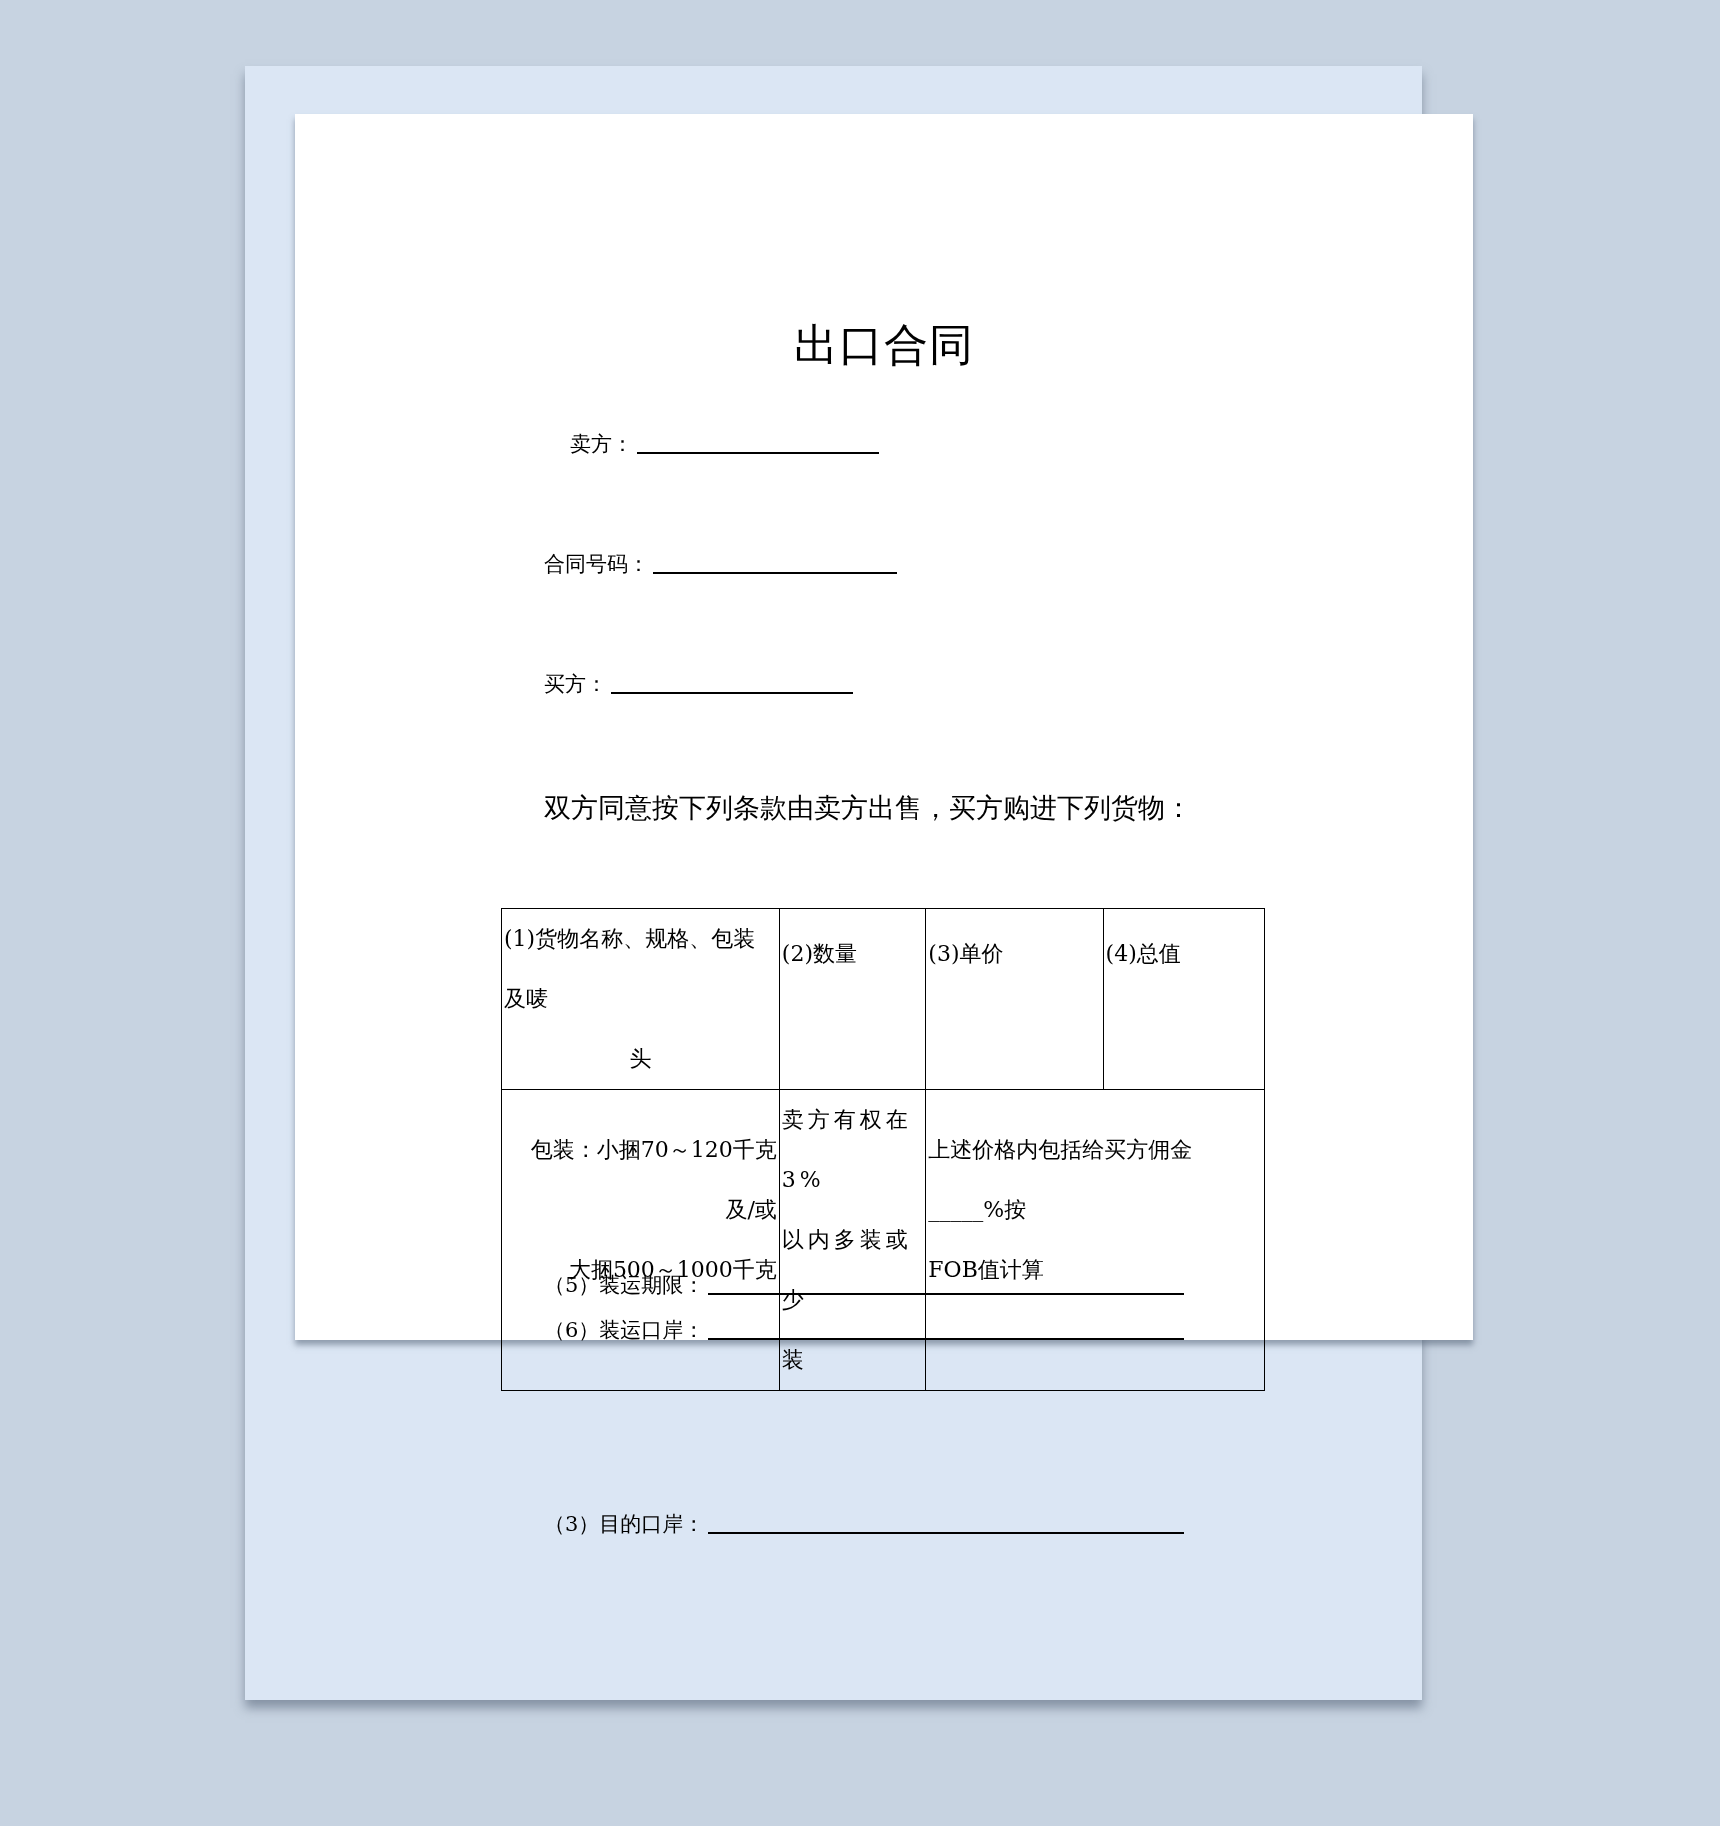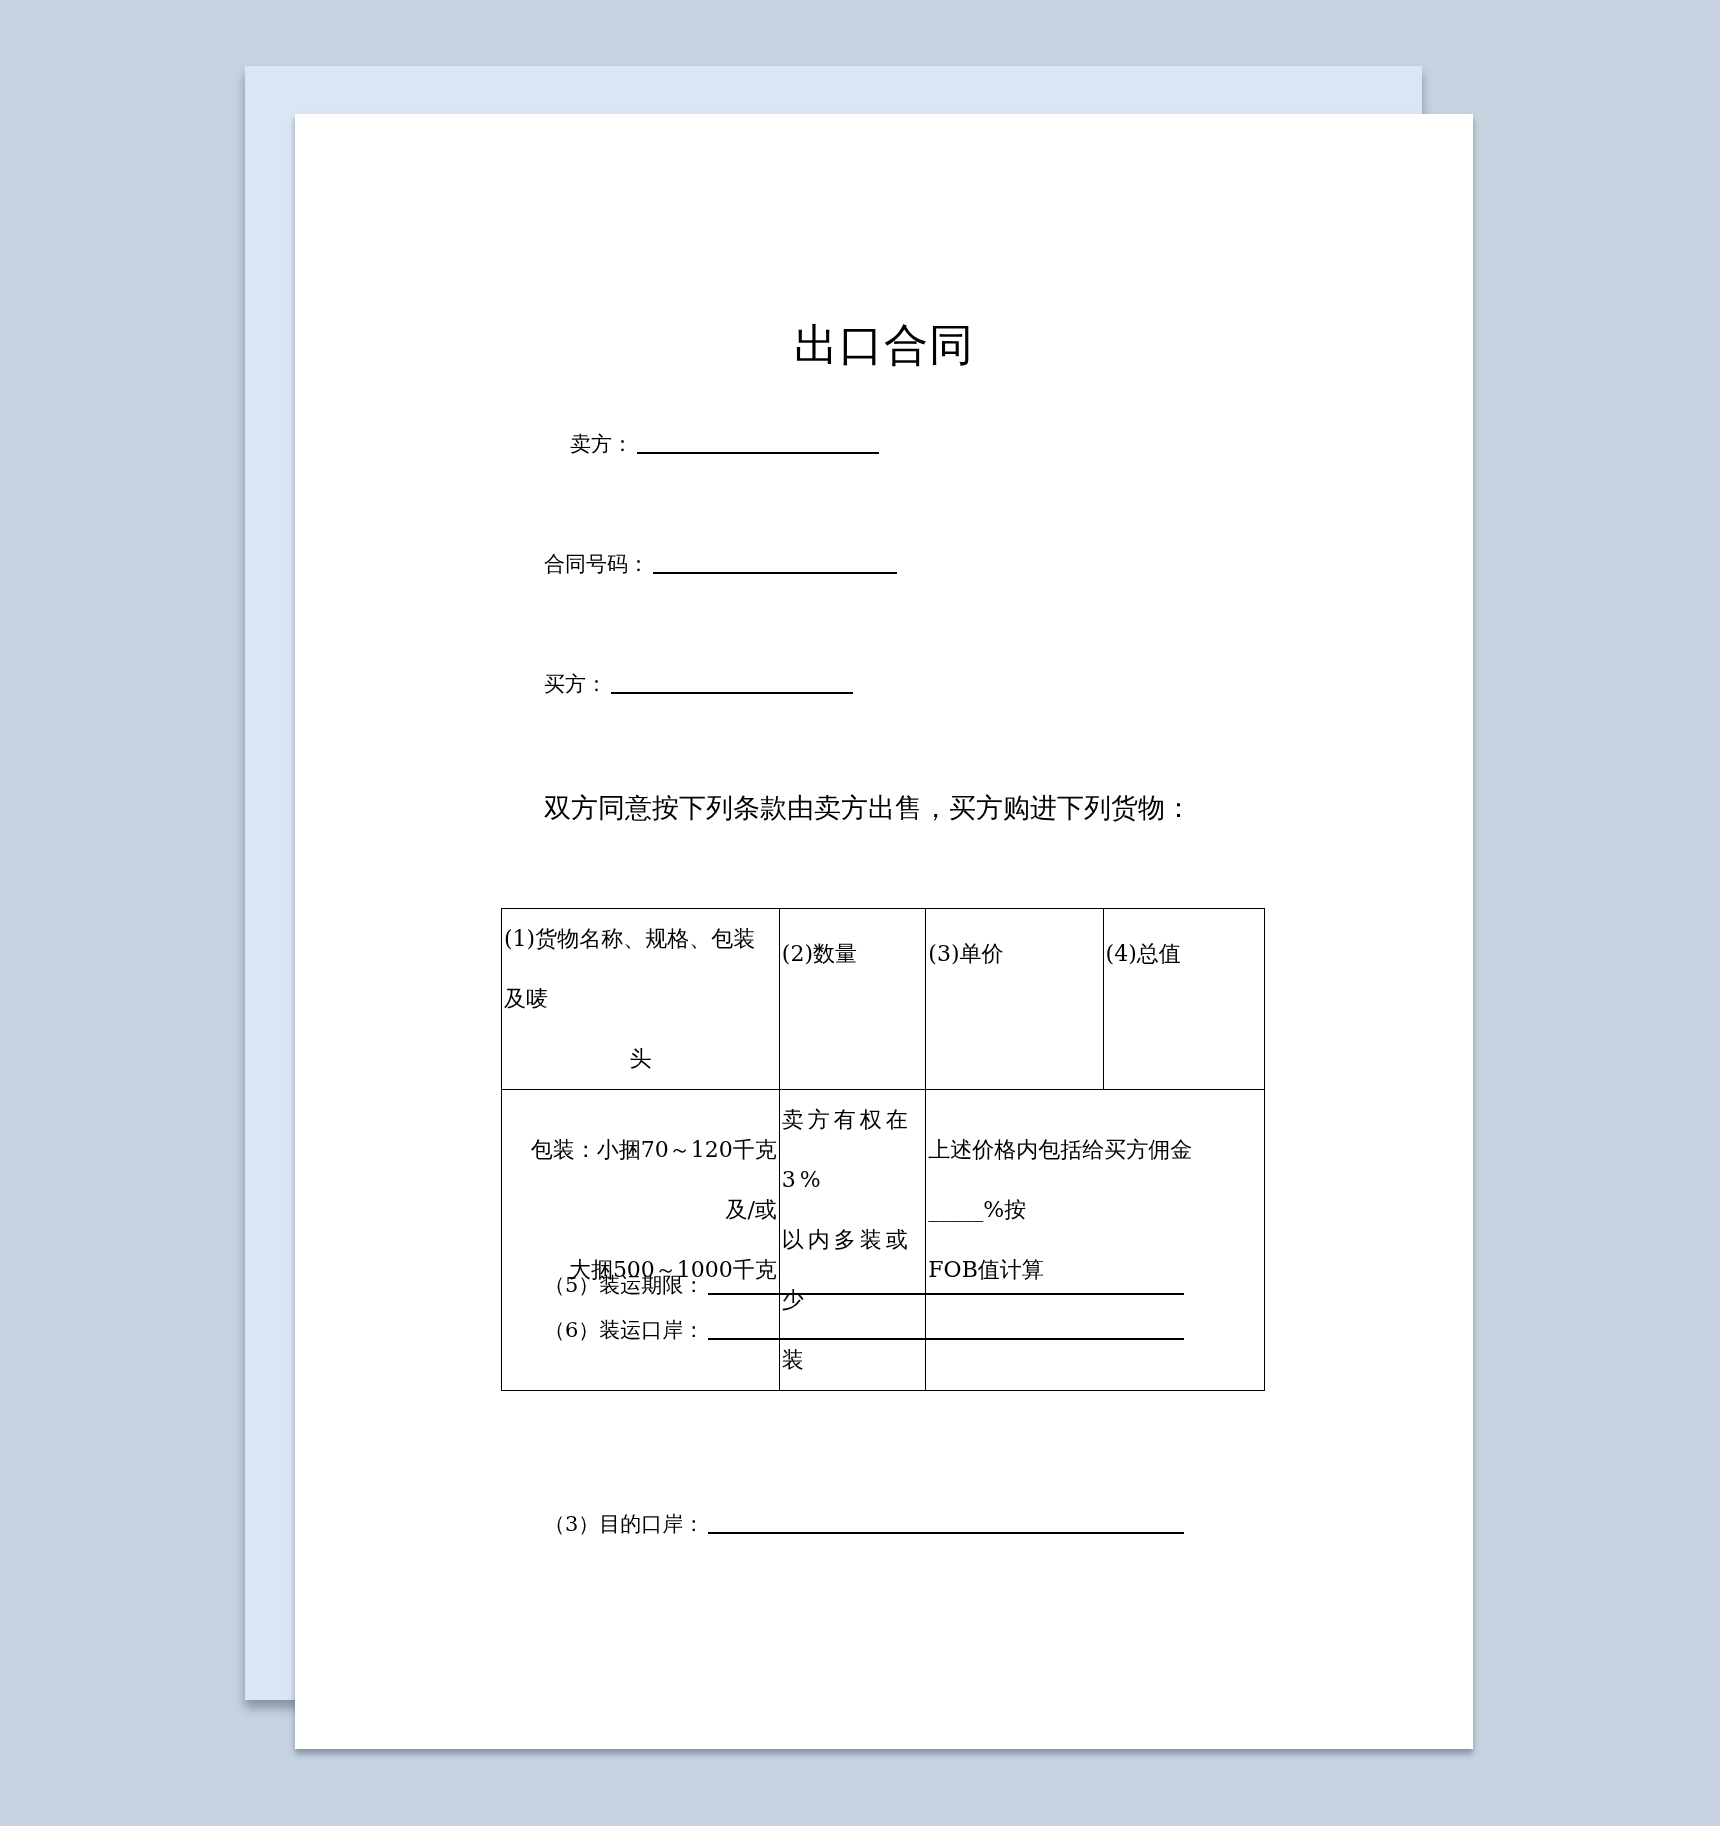--- a/index.html
+++ b/index.html
@@ -1,20 +1,20 @@
 <!DOCTYPE html>
 <html><head>
 <meta charset="utf-8">
 <style>
   html,body{margin:0;padding:0;}
   body{width:1720px;height:1826px;background:#c7d3e1;position:relative;overflow:hidden;
        font-family:"DejaVu Serif","Liberation Serif",serif;color:#000;}
   .back-page{position:absolute;left:245px;top:66px;width:1177px;height:1634px;background:#dbe6f4;
        box-shadow:0 8px 10px rgba(80,95,115,0.55);}
-  .front-page{position:absolute;left:295px;top:114px;width:1178px;height:1635px;background:#fff;
+  .front-page{position:absolute;left:295px;top:114px;width:1178px;height:1226px;background:#fff;
        box-shadow:0 5px 6px rgba(80,95,115,0.55);}
   .title{position:absolute;left:0;width:100%;top:202px;text-align:center;font-family:"DejaVu Sans","Liberation Sans",sans-serif;
        font-size:44px;letter-spacing:1px;}
   .field{position:absolute;font-size:21px;display:flex;align-items:flex-end;}
   .field .line{display:inline-block;border-bottom:2px solid #000;height:1px;margin-left:4px;margin-bottom:4px;}
   .para{position:absolute;left:249px;top:676px;font-size:27px;}
   table.goods{position:absolute;left:206px;top:794px;width:764px;border-collapse:collapse;font-size:22px;}
   table.goods td{border:1.5px solid #000;vertical-align:top;padding:0 2px;line-height:60px;}
   .c1{width:274px;}.c2{width:142px;}.c3{width:173px;}.c4{width:157px;}
   .hdr td{height:120px;}

